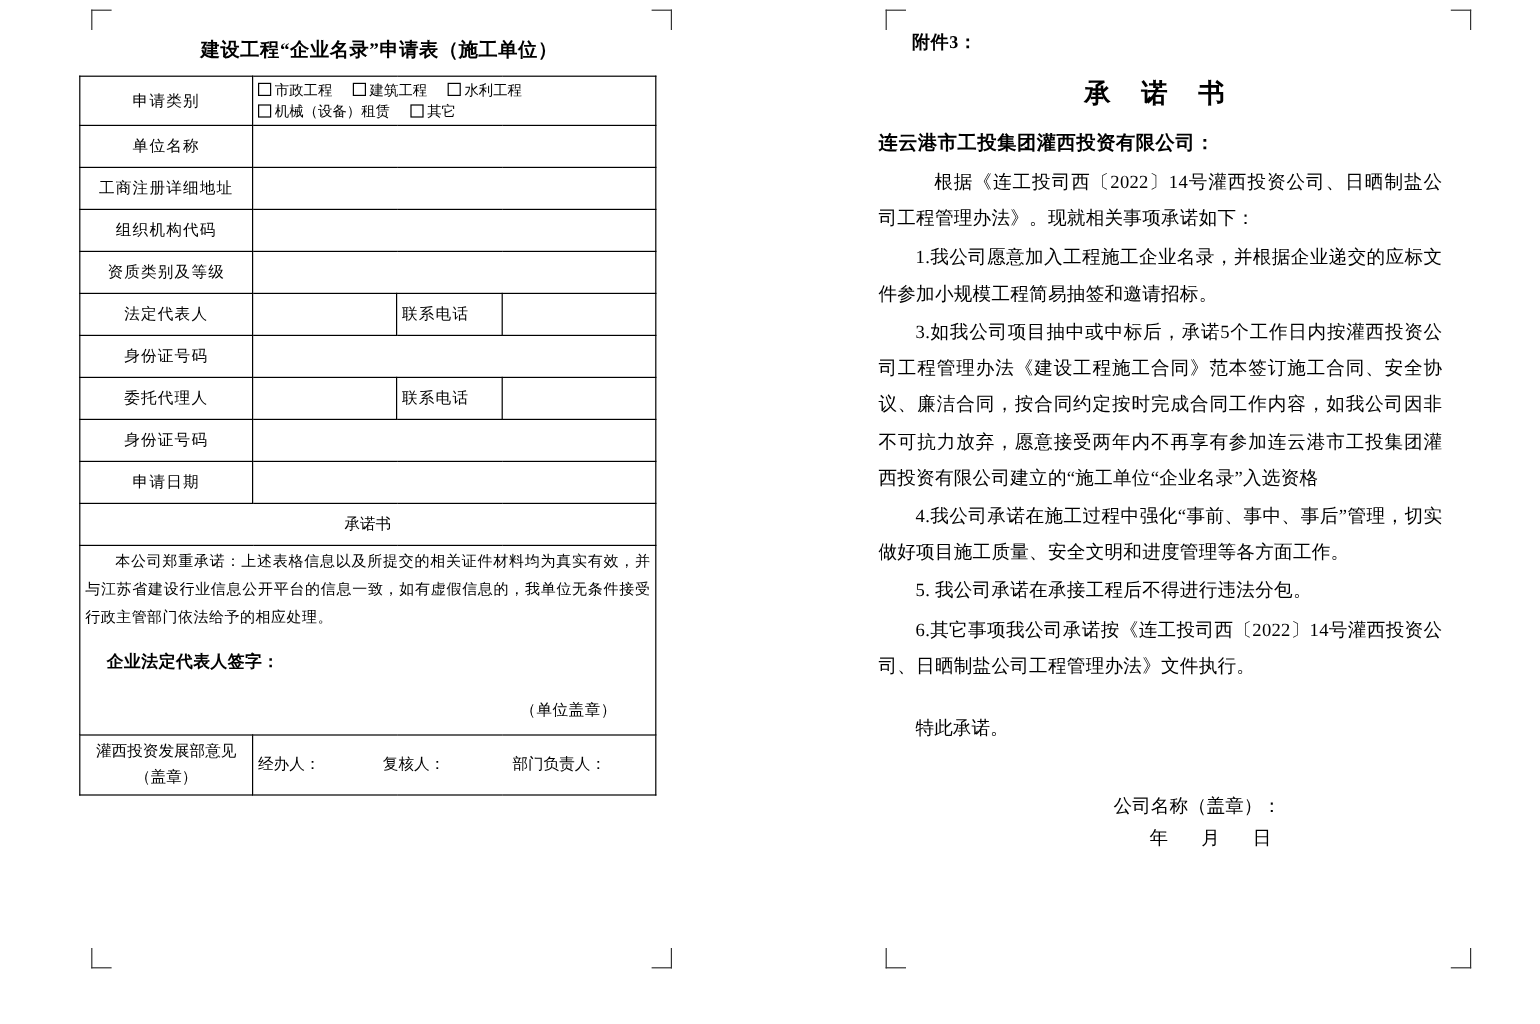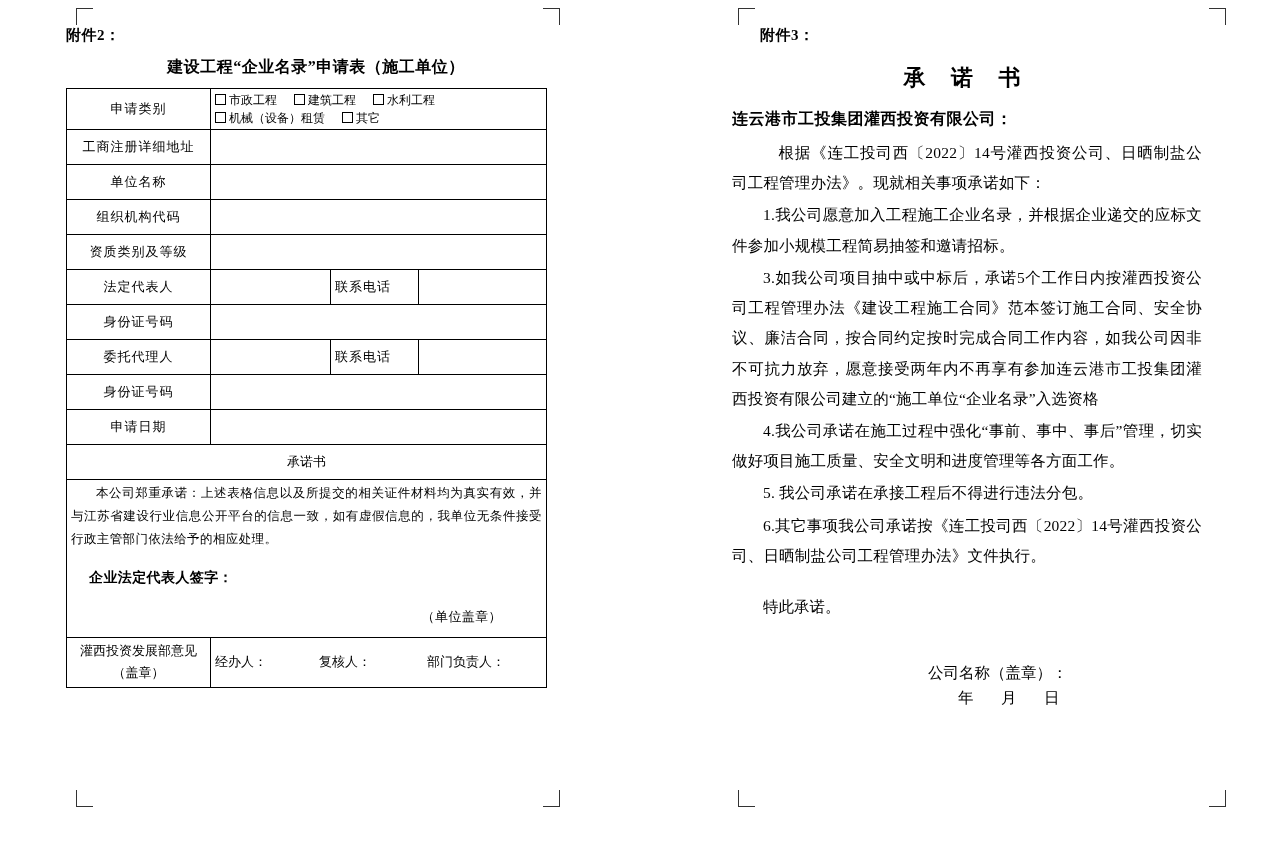--- a/index.html
+++ b/index.html
@@ -126,21 +126,21 @@
   }
   .promise-body p { margin: 0 0 6px 0; text-indent: 2em; }
   .sign-line {
     font-weight: bold;
     font-size: 14px;
     margin: 14px 0 6px 18px;
   }
   .seal-line {
     text-align: right;
     font-size: 13px;
-    margin: 14px 40px 6px 0;
+    margin: 14px 28px 6px 0;
   }
   td.opinion-lbl {
     text-align: center;
     font-size: 13px;
     line-height: 1.7;
     width: 144px;
   }
   td.opinion-val {
     font-size: 13px;
     padding-left: 6px;
@@ -170,21 +170,20 @@
     margin: 0 0 2px 0;
     text-align: justify;
     letter-spacing: 0.2px;
   }
   .body-p.extra-indent { text-indent: 3em; }
   .closing {
     font-size: 15.5px;
     line-height: 1.95;
     text-indent: 2em;
     margin: 22px 0 12px 0;
-    font-family: Liberation Mono, monospace;
   }
   .sign-block {
     margin-top: 34px;
     font-size: 15.5px;
     padding-left: 196px;
     line-height: 2.0;
   }
   .sign-date {
     padding-left: 226px;
     font-size: 15.5px;
@@ -196,21 +195,20 @@
 
 <div class="page-wrap">
 
   <div class="page page-left">
     <div class="crop tl" style="left:76px;  top:8px;"></div>
     <div class="crop tr" style="left:543px; top:8px;"></div>
     <div class="crop bl" style="left:76px;  top:790px;"></div>
     <div class="crop br" style="left:543px; top:790px;"></div>
 
     <div class="content-left">
-      <div class="attach-label">附件2：</div>
       <div class="form-title">建设工程“企业名录”申请表（施工单位）</div>
 
       <table class="appform">
         <colgroup>
           <col style="width:144px">
           <col style="width:120px">
           <col style="width:88px">
           <col style="width:128px">
         </colgroup>
         <tbody>
@@ -223,25 +221,25 @@
                 <span class="cat-item"><span class="chk"></span><span>水利工程</span></span>
               </div>
               <div class="row2">
                 <span class="cat-item"><span class="chk"></span><span>机械（设备）租赁</span></span>
                 <span class="cat-item"><span class="chk"></span><span>其它</span></span>
               </div>
             </td>
           </tr>
 
           <tr>
+            <td class="lbl">单位名称</td>
+            <td class="val" colspan="3"></td>
+          </tr>
+          <tr>
             <td class="lbl">工商注册详细地址</td>
-            <td class="val" colspan="3"></td>
-          </tr>
-          <tr>
-            <td class="lbl">单位名称</td>
             <td class="val" colspan="3"></td>
           </tr>
           <tr>
             <td class="lbl">组织机构代码</td>
             <td class="val" colspan="3"></td>
           </tr>
           <tr>
             <td class="lbl">资质类别及等级</td>
             <td class="val" colspan="3"></td>
           </tr>

